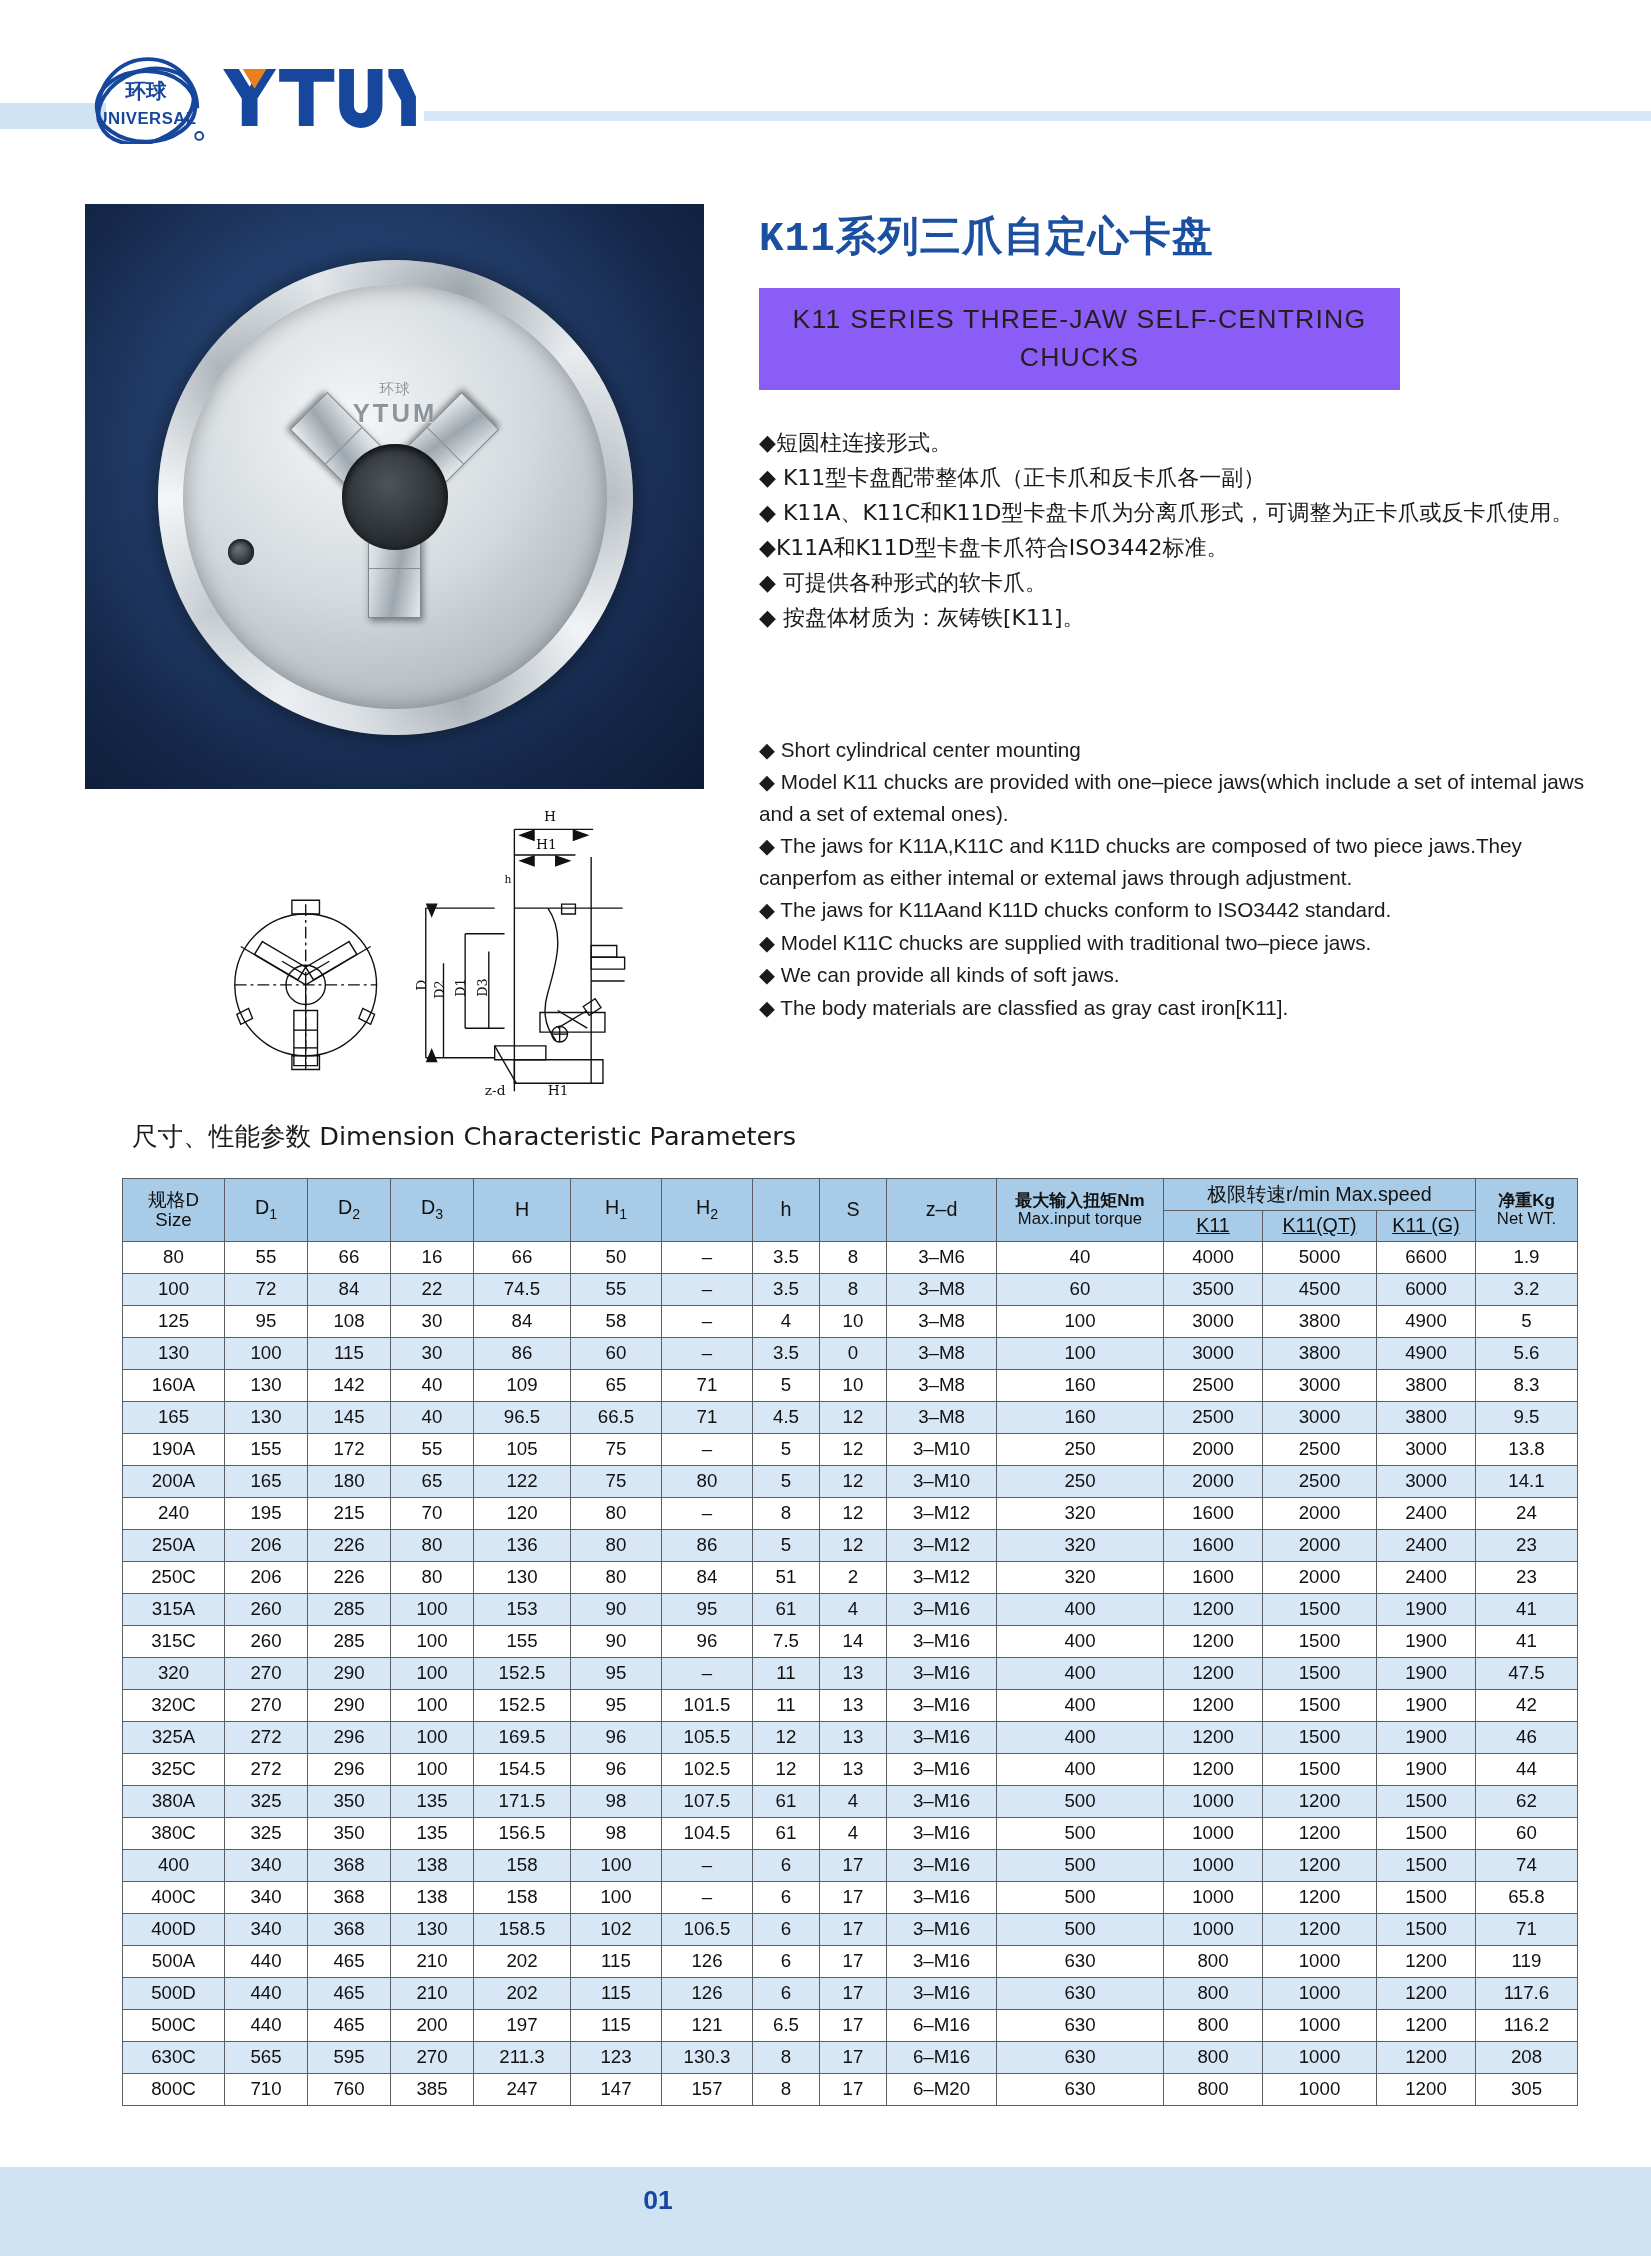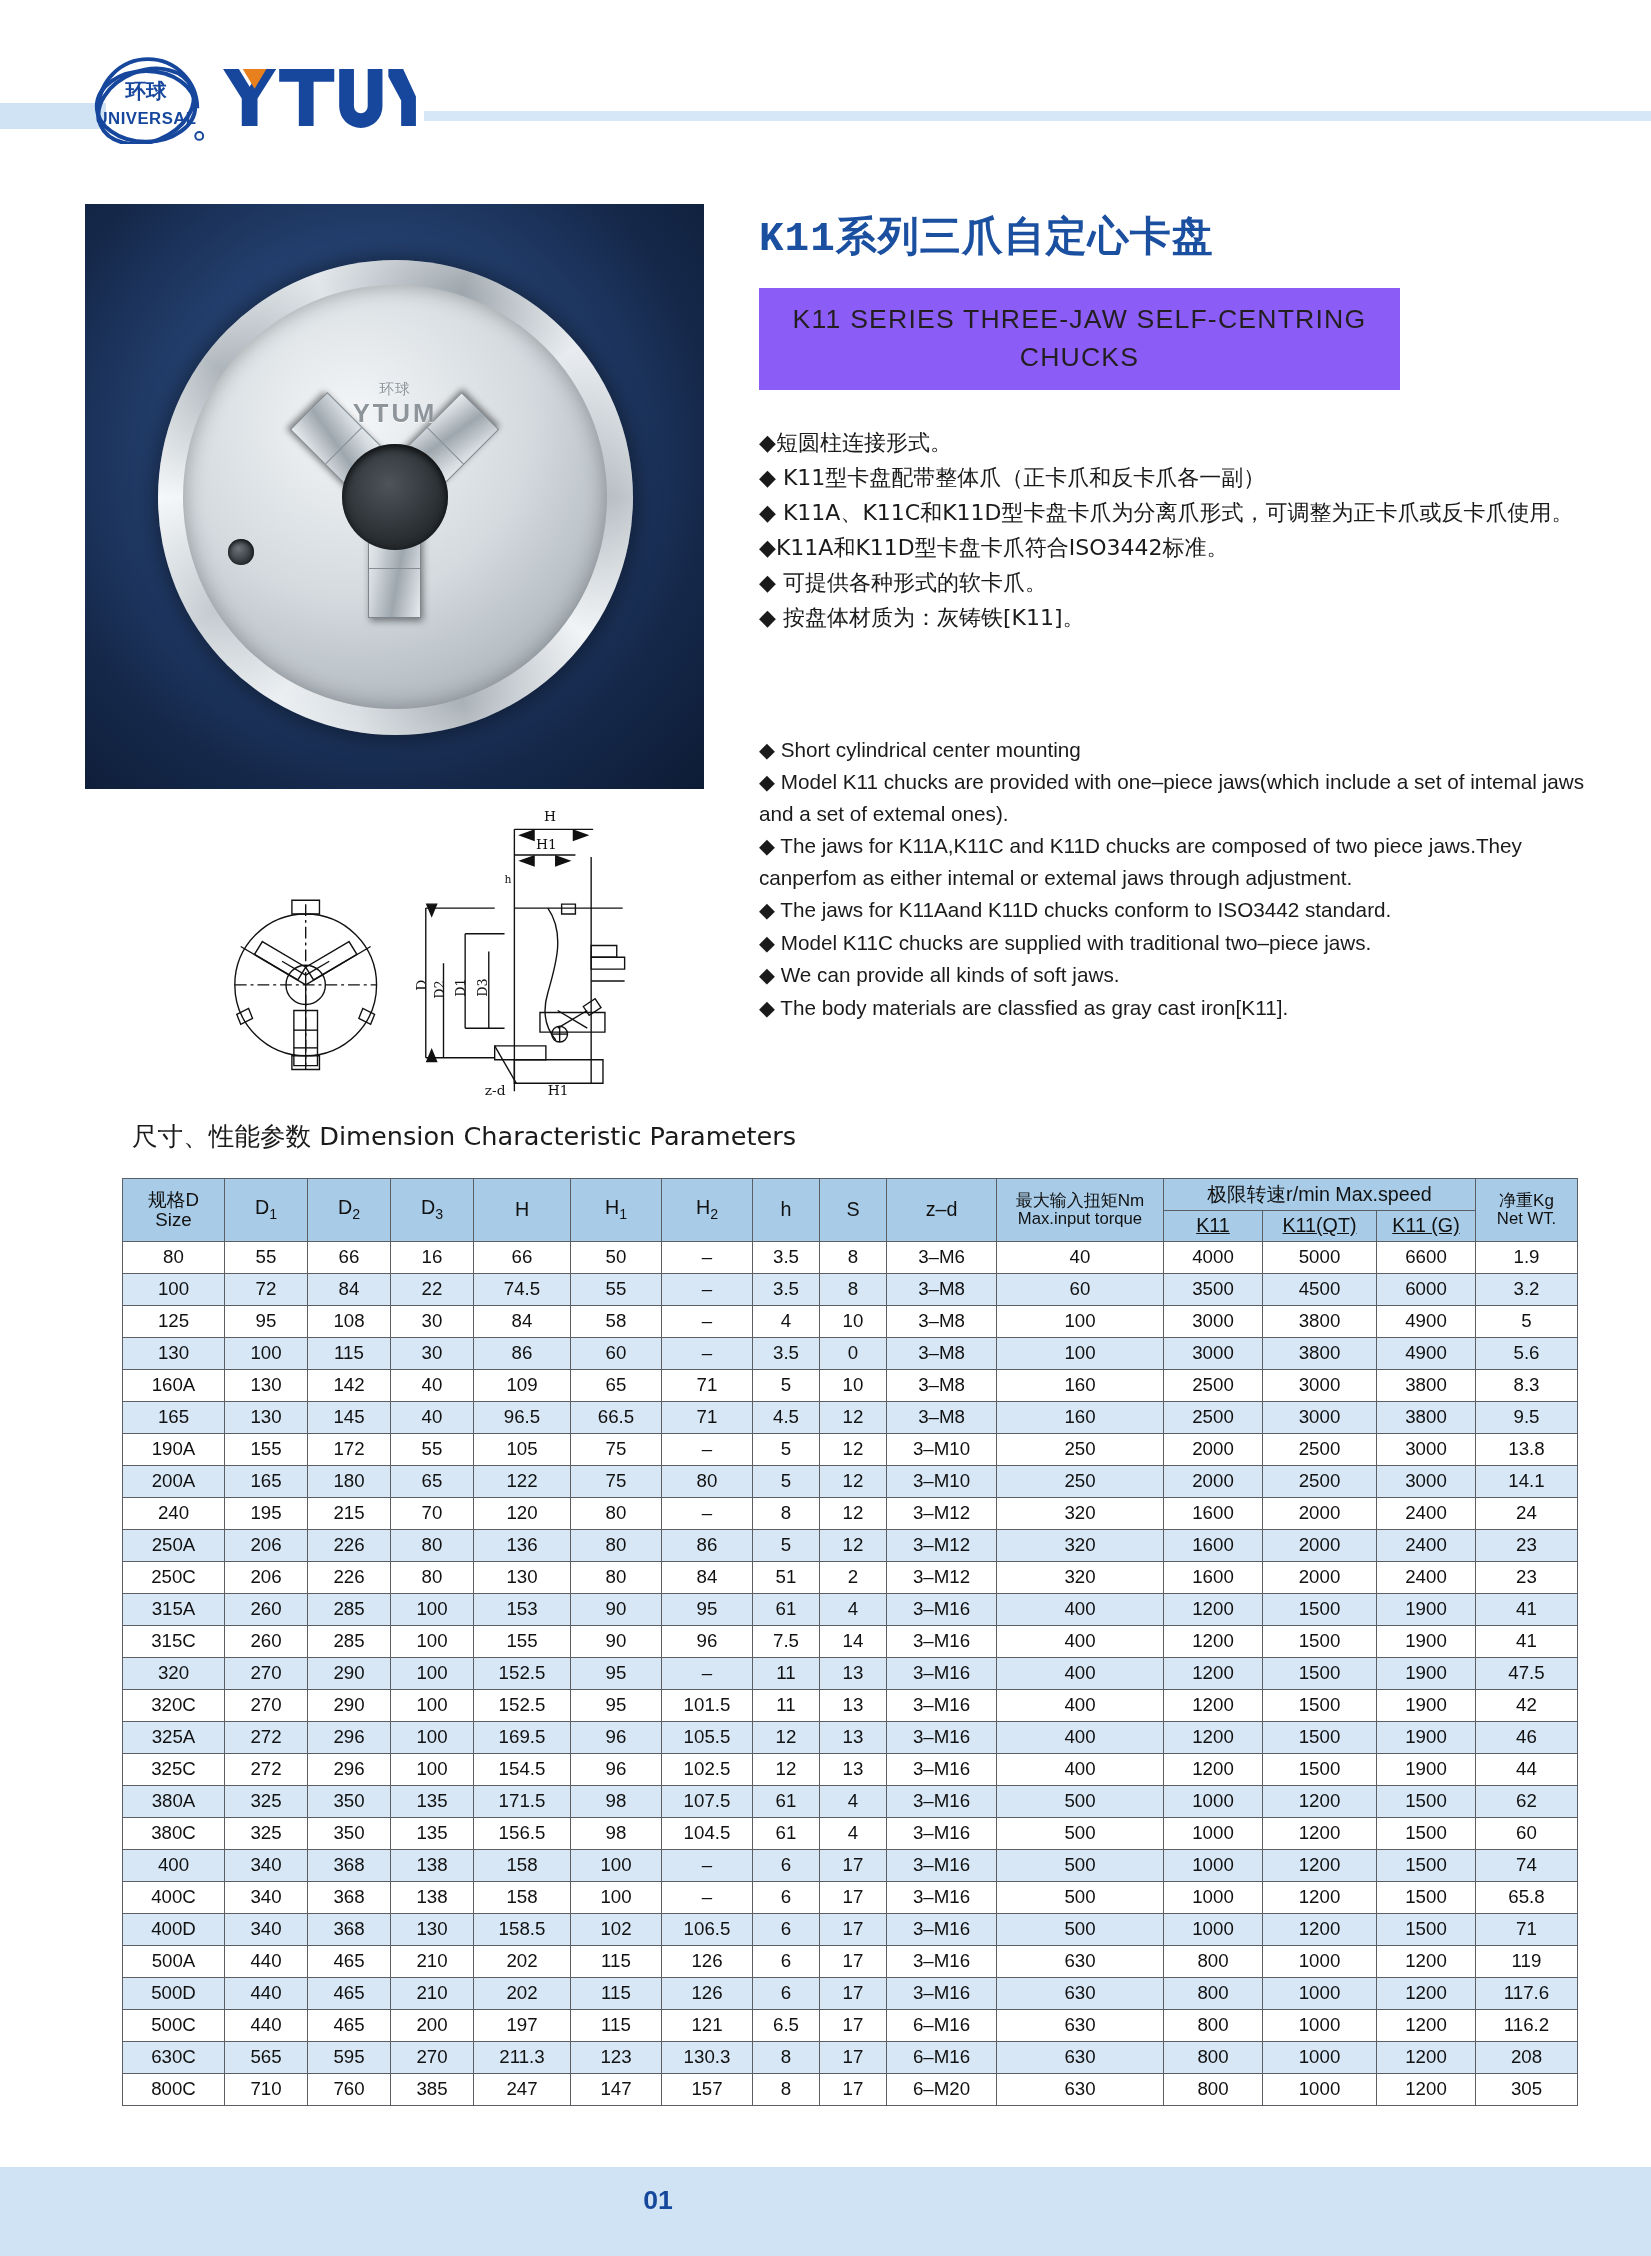--- a/index.html
+++ b/index.html
@@ -130,21 +130,21 @@
     border:1.5px solid #5b5f63; text-align:center; padding:0;
     height:32px; line-height:1.05; font-weight:normal;
   }
   table.spec thead th { background:#a8cce8; font-size:19.7px; }
   table.spec thead th.sub { height:30.5px;text-decoration:underline; }
   th.hdr-tall { height:62px; }
   th.stack span { display:block; }
   th.stack .l1 { font-size:18.7px; }
   th.stack .l2 { font-size:18.7px; }
   th.small span { display:block; }
-  th.small .l1 { font-size:17px; }
+  th.small .l1 { font-size:17px;font-weight:bold; }
   th.small .l2 { font-size:16.7px; }
   table.spec tbody tr.alt td { background:#d7e7f5; }
   table.spec tbody tr td { background:#ffffff; }
   sub { font-size:0.72em; }
 
   
   .footer-bar {
     position:absolute; left:0; top:2167px; width:1652px; height:90px;
     background:#cfe3f5;
   }

